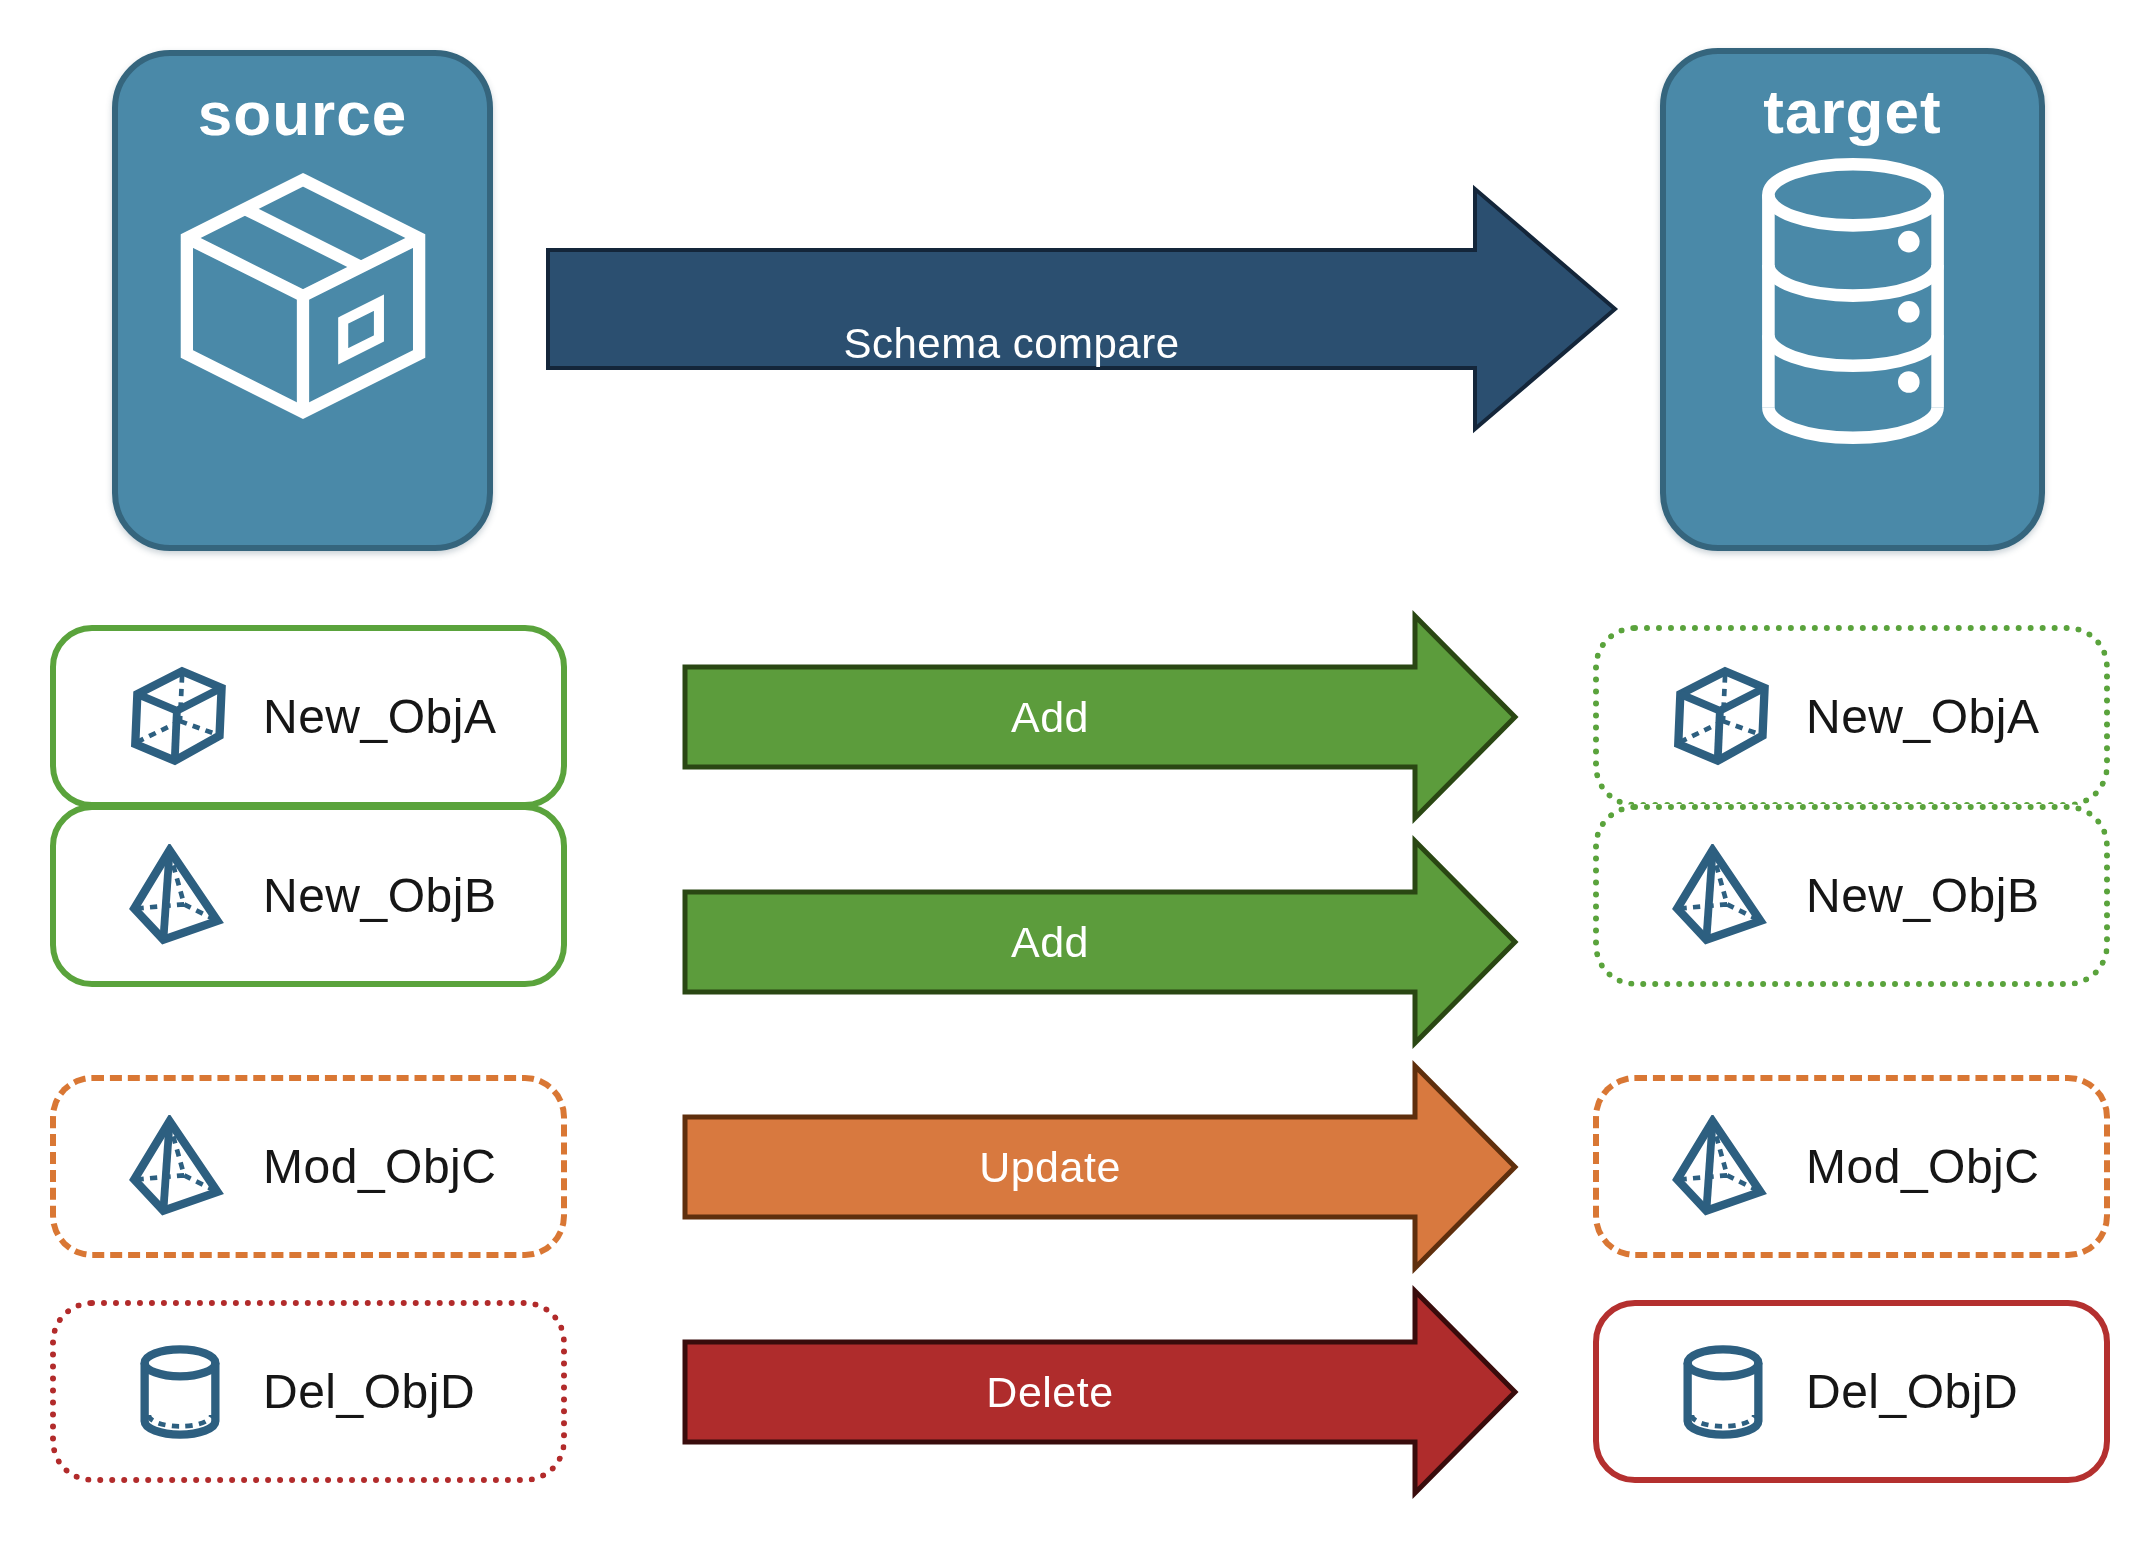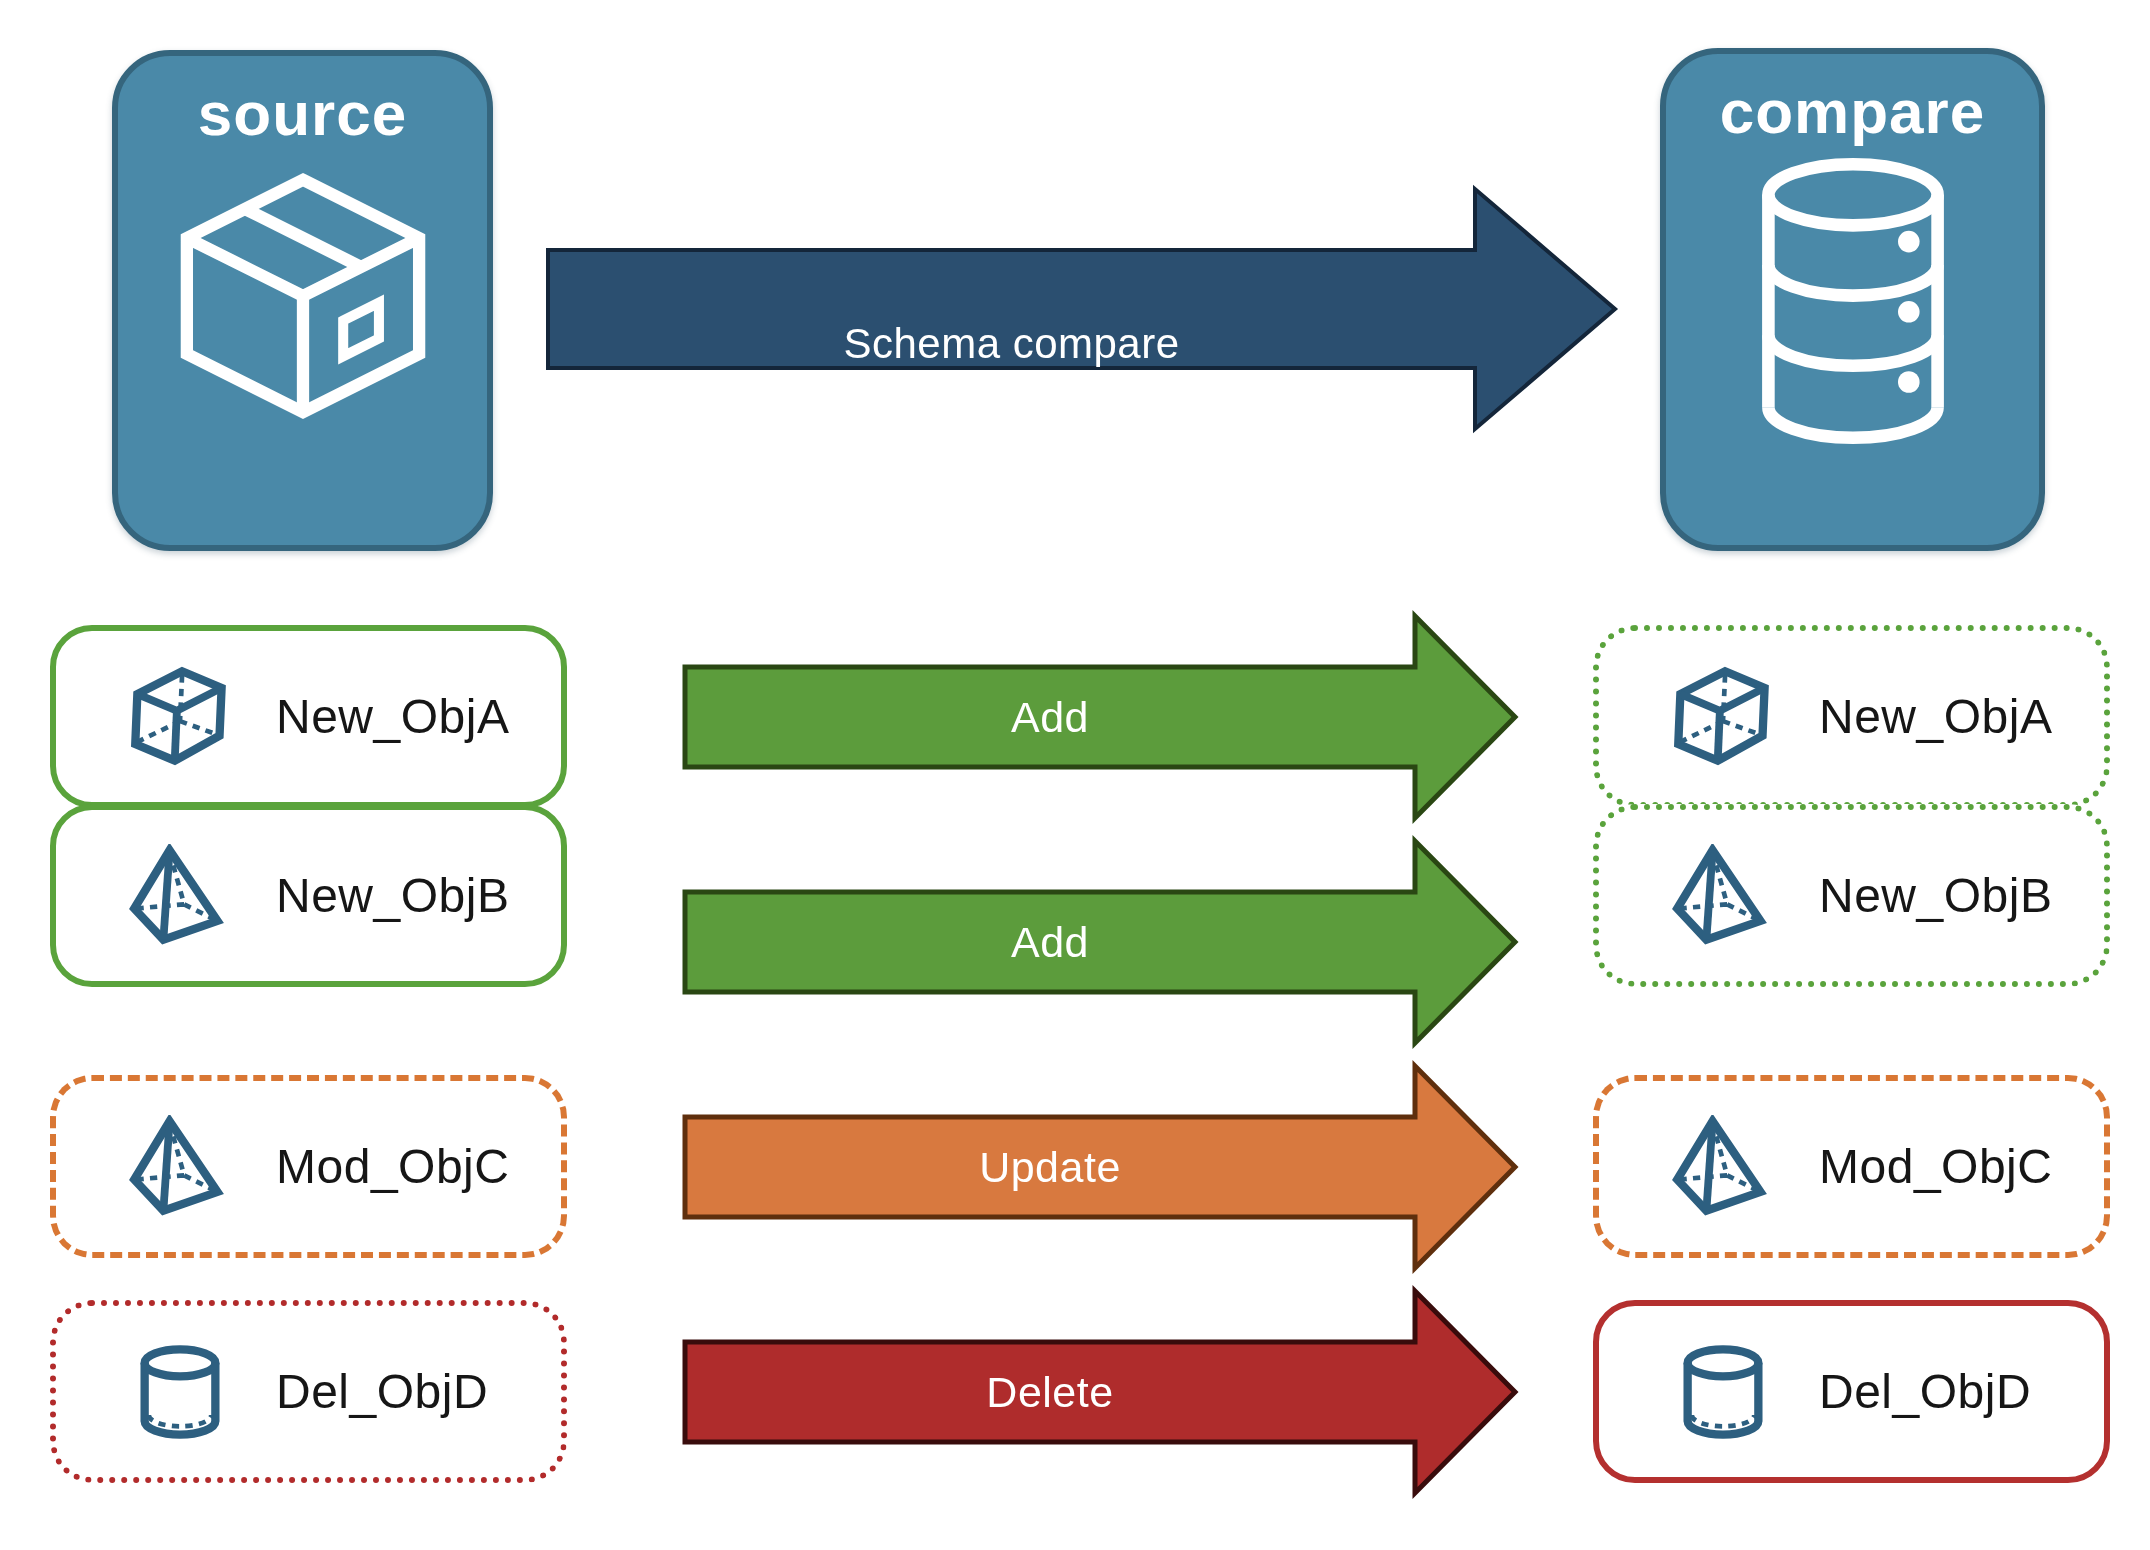--- a/index.html
+++ b/index.html
@@ -46,21 +46,21 @@
   .obj-box.left  { left:50px; }
   .obj-box.right { left:1593px; }
   .b-green-solid  { border:6px solid  #5AA33C; }
   .b-green-dotted { border:6px dotted #5AA33C; }
   .b-orange-dashed{ border:6px dashed #D97734; }
   .b-red-dotted   { border:6px dotted #B22B2B; }
   .b-red-solid    { border:6px solid  #B4302F; }
 
   .obj-icon { width:104px; height:104px; flex:0 0 auto; color:#2D5F80; }
   .obj-label {
-    margin-left:44px; font-size:48px; color:#161616; letter-spacing:0.5px;
+    margin-left:31px; font-size:48px; color:#161616; letter-spacing:0.5px;
     white-space:nowrap;
   }
 
   .r1 { top:625px; }  .r2 { top:804px; }  .r3 { top:1075px; } .r4 { top:1300px; }
 </style>
 </head>
 <body>
 
 <svg width="0" height="0" style="position:absolute" aria-hidden="true">
   <defs>
@@ -118,21 +118,21 @@
 <div id="stage">
 
   <div class="panel" id="source-panel">
     <div class="panel-title">source</div>
     <svg class="panel-icon" id="package-icon" viewBox="0 0 120 120">
         <use href="#sym-package"></use>
       </svg>
   </div>
 
   <div class="panel" id="target-panel">
-    <div class="panel-title">compare</div>
+    <div class="panel-title">target</div>
     <svg class="panel-icon" id="database-icon" viewBox="0 0 120 170">
         <use href="#sym-database"></use>
       </svg>
   </div>
 
   <svg class="arrow-svg" id="schema-arrow-svg" viewBox="0 0 1075 246">
     <polygon points="3,64 930,64 930,3 1070,123 930,243 930,182 3,182" stroke="#14263A" stroke-width="4" fill="#2B4F70"></polygon>
   </svg>
   <div class="arrow-label" id="schema-arrow-label">Schema compare</div>
 

